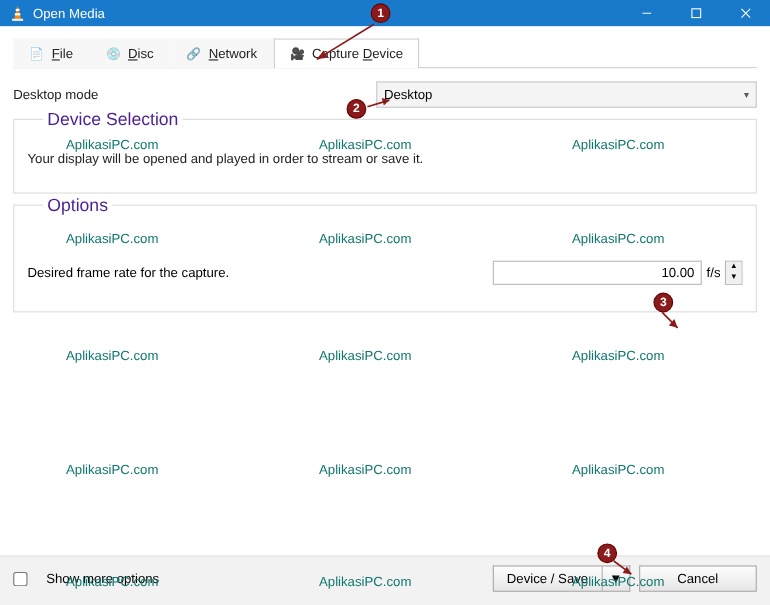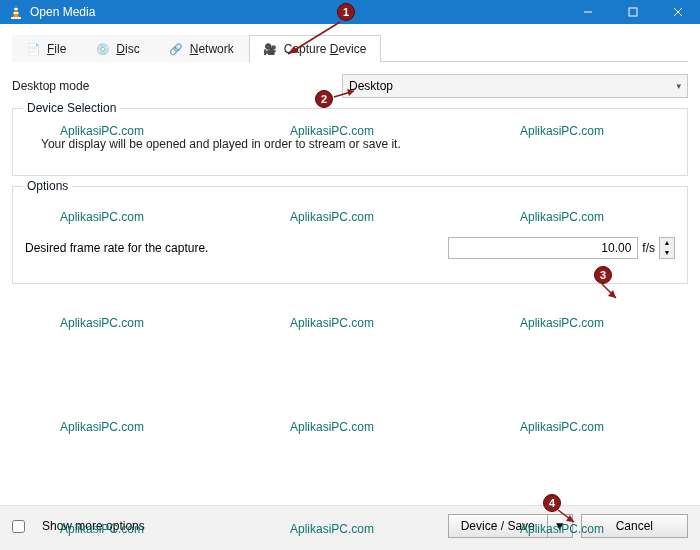--- a/index.html
+++ b/index.html
@@ -18,22 +18,22 @@
 .tab.active { background: #fff; border-color: #d0d0d0; }
 .tab .t-icon { width: 14px; height: 14px; display: inline-flex; align-items: center; justify-content: center; font-size: 11px; }
 .tab .ul { text-decoration: underline; }
 
 .row { display: flex; align-items: center; margin-bottom: 10px; }
 .row label { width: 330px; color: #222; }
 .dropdown { flex: 1; border: 1px solid #c8c8c8; background: #f4f4f4; height: 24px; display: flex; align-items: center; justify-content: space-between; padding: 0 6px; font-size: 12px; }
 .dropdown .chev { font-size: 9px; color: #555; }
 
 .fieldset { border: 1px solid #dcdcdc; margin: 4px 0 10px 0; padding: 10px 12px 14px 12px; position: relative; }
-.fieldset .legend { position: absolute; top: -8px; left: 10px; background: #fff; padding: 0 4px; font-size: 12px; color: #0f172a; }
-.desc { color: #222; margin: 18px 0 10px 16px; }
+.fieldset .legend { position: absolute; top: -8px; left: 26px; background: #fff; padding: 0 4px; font-size: 16px; color: #4c1d95; }
+.desc { color: #222; margin: 18px 0 10px 0; }
 
 .opt-row { display: flex; align-items: center; margin-top: 40px; }
 .opt-row .lbl { flex: 0 0 380px; }
 .spinwrap { display: flex; align-items: center; margin-left: auto; }
 .spininput { width: 190px; height: 22px; border: 1px solid #b8b8b8; text-align: right; padding: 0 6px; font-size: 12px; }
 .unit { margin: 0 4px; font-size: 12px; }
 .spin-btns { display: flex; flex-direction: column; border: 1px solid #b8b8b8; }
 .spin-btns span { width: 14px; height: 10px; font-size: 7px; line-height: 10px; text-align: center; background: #f0f0f0; cursor: pointer; }
 
 .spacer { height: 110px; }

